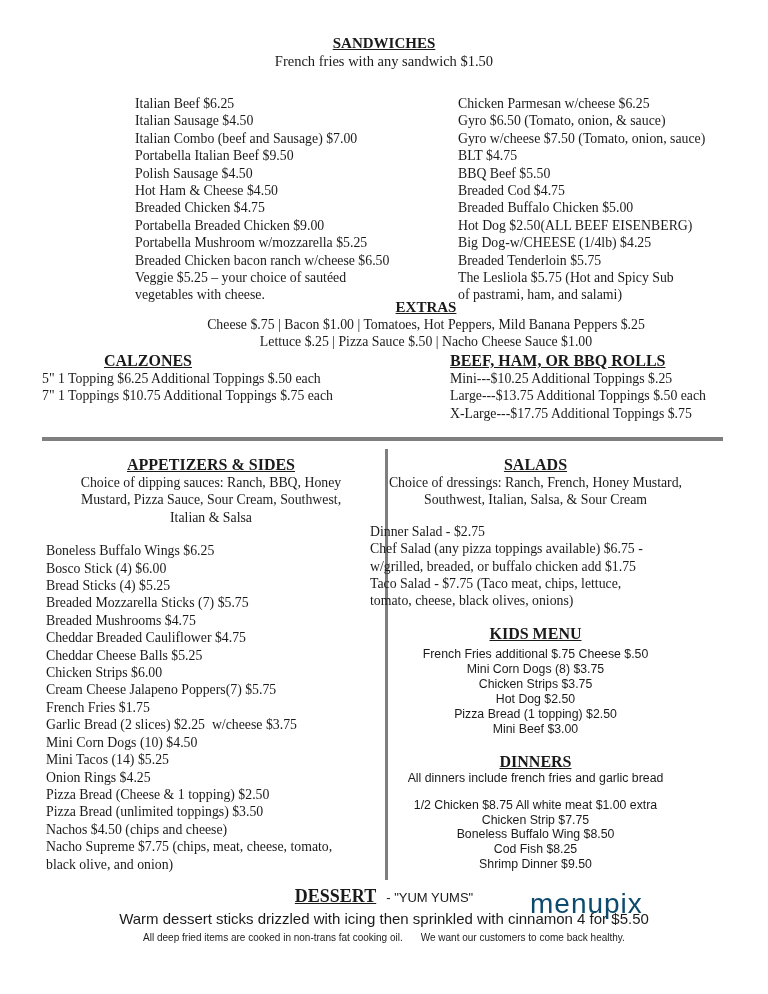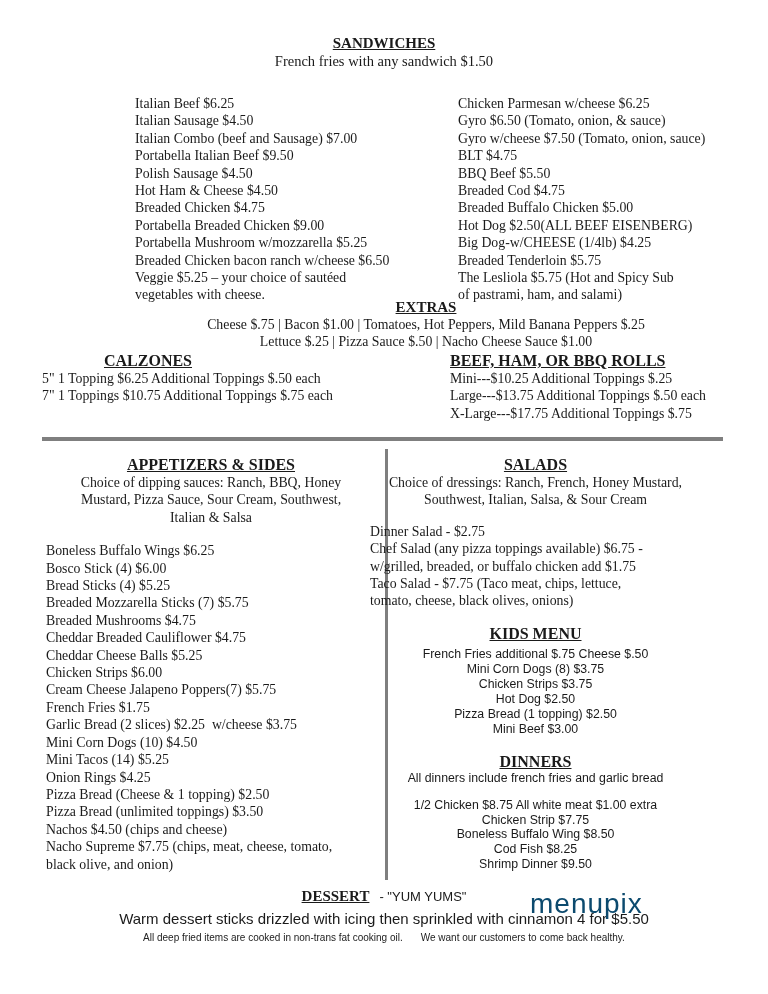--- a/index.html
+++ b/index.html
@@ -7,21 +7,21 @@
     width: 768px; height: 994px;
     background: #ffffff;
     font-family: "Liberation Serif", serif;
     color: #1a1a1a;
     -webkit-font-smoothing: antialiased;
   }
   .page { position: relative; width: 768px; height: 994px; background: #fff; overflow: hidden; }
 
   .center { text-align: center; }
   .sec-title { font-weight: 700; text-decoration: underline; }
-  .t16 { font-size: 15px; line-height: 20px; }
+  .t16 { font-size: 18px; line-height: 20px; }
   .t15 { font-size: 15px; line-height: 18px; }
   .t14 { font-size: 16px; line-height: 18px; }
   .serif-body { font-size: 13.8px; line-height: 17.4px; }
   .line { white-space: pre-wrap; }
   .subtitle { white-space: pre-wrap; }
 
   
   #sandwich-header { position: absolute; top: 34px; left: 0; width: 768px; text-align: center; }
   #sandwich-header .sub { font-size: 14.5px; line-height: 19px; }
   #sandwich-left  { position: absolute; top: 95px; left: 135px; width: 312px; }

